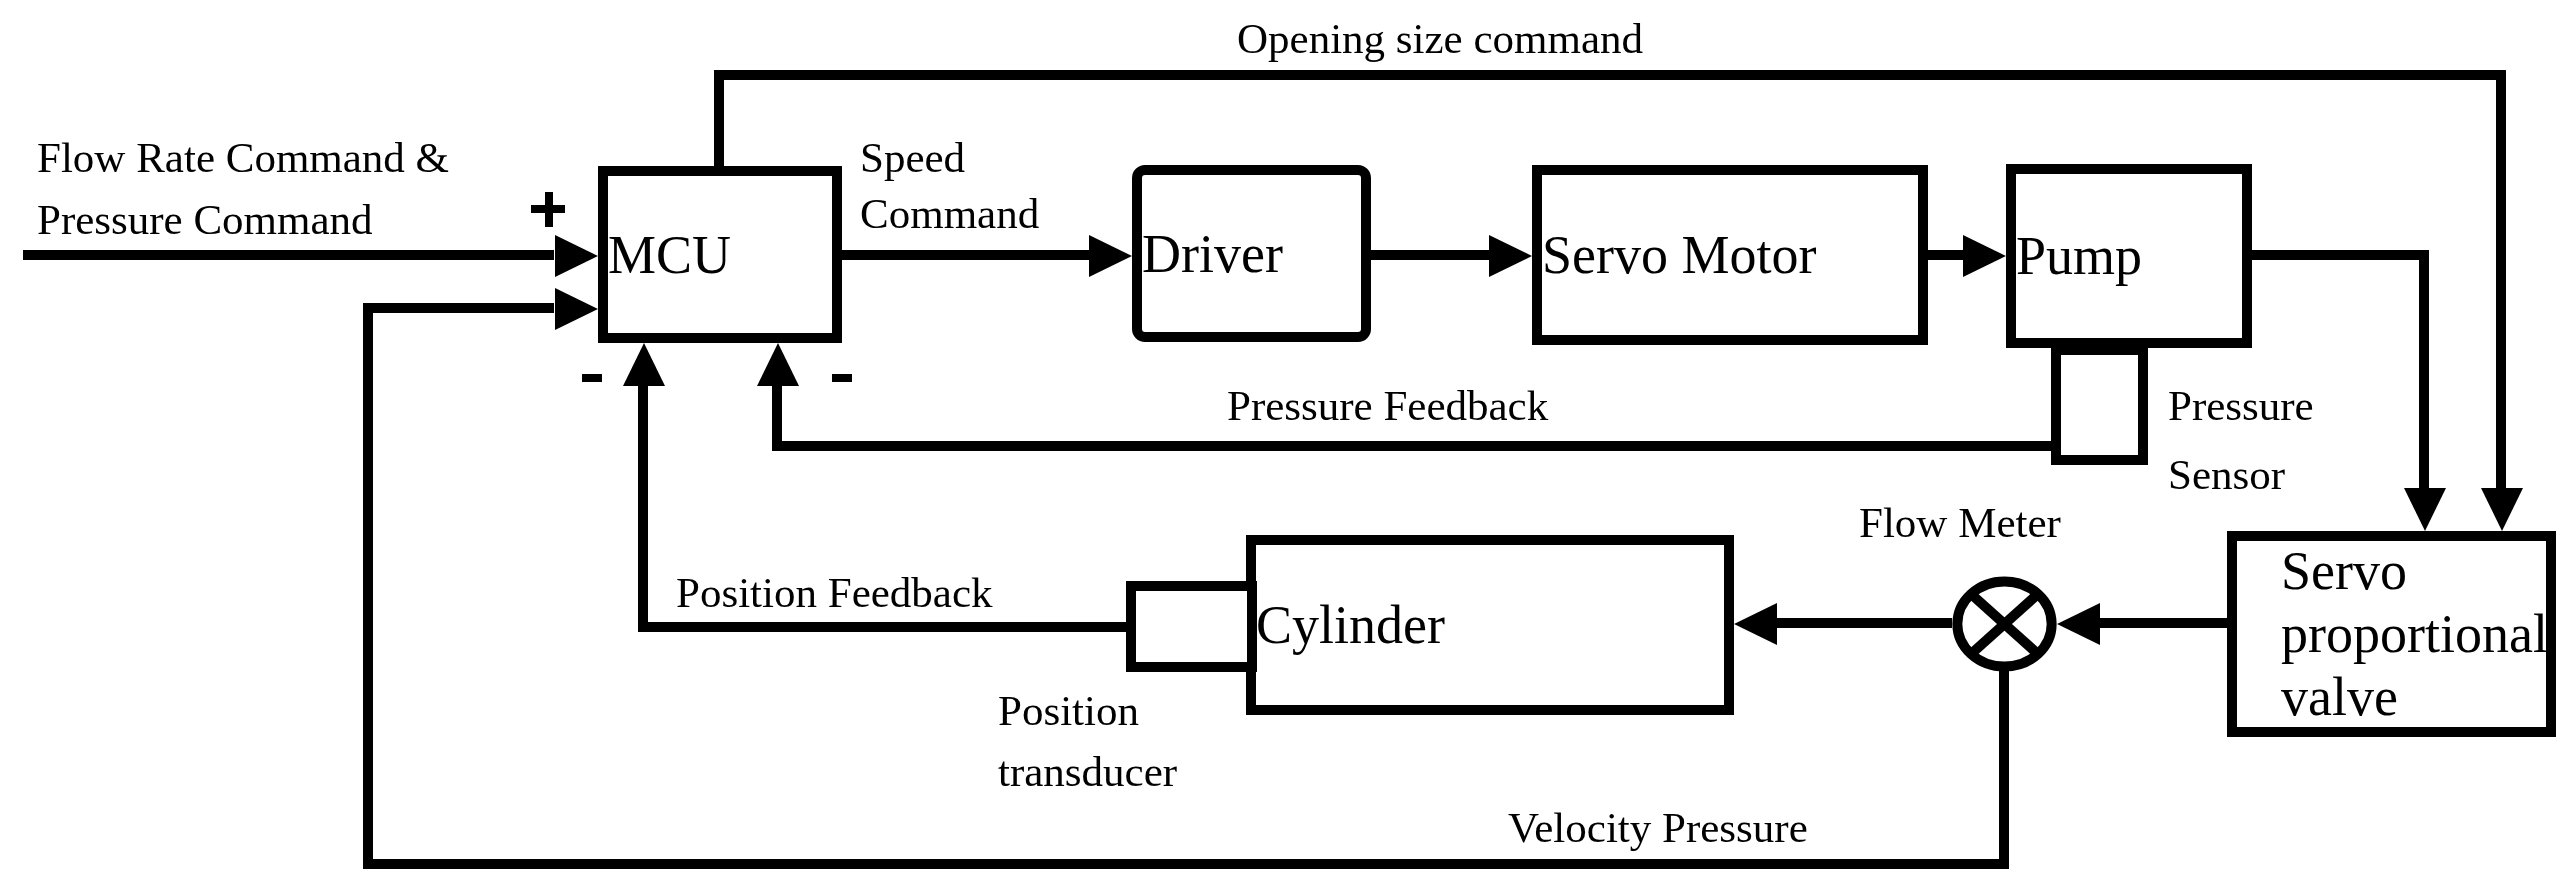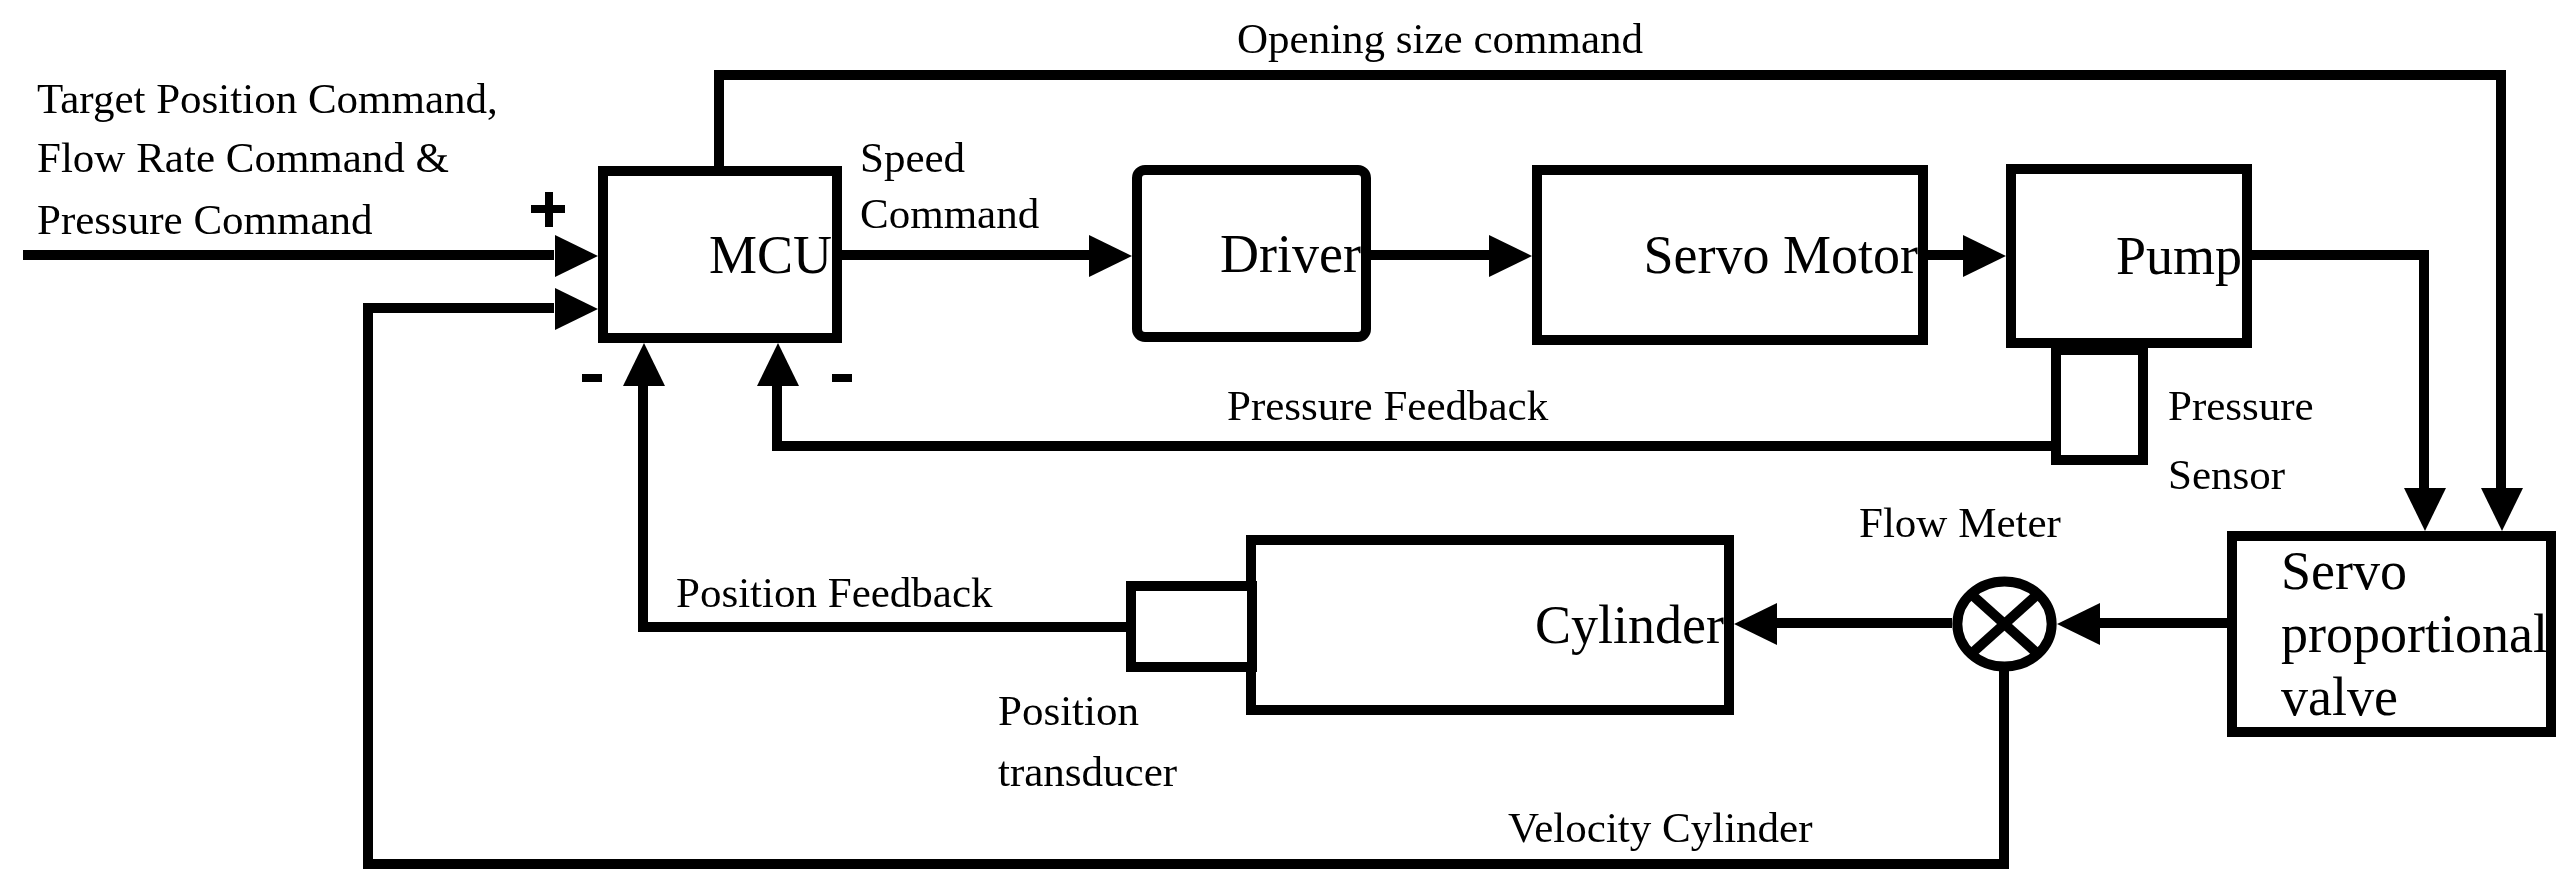--- a/index.html
+++ b/index.html
@@ -1,19 +1,19 @@
 <!DOCTYPE html>
 <html style="font-size:12.3px"><head>
 <meta charset="utf-8">
 <style>
   html,body{margin:0;padding:0;background:#ffffff;}
   #canvas{position:relative;width:2576px;height:883px;background:#ffffff;overflow:hidden;
           font-family:"Liberation Serif","DejaVu Serif",serif;color:#000;}
   .box{position:absolute;border:10.8px solid #000;background:#fff;box-sizing:border-box;
-       display:flex;align-items:center;justify-content:flex-end;font-size:54px;white-space:nowrap;}
+       display:flex;align-items:center;justify-content:flex-start;font-size:54px;white-space:nowrap;}
   .box.multiline{flex-direction:column;align-items:flex-start;justify-content:center;padding-left:44px;}
   .box.multiline div{line-height:63px;}
   .lbl{position:absolute;white-space:nowrap;font-size:43px;line-height:61px;height:61px;}
   .hline{position:absolute;height:10px;background:#000;}
   .vline{position:absolute;width:10px;background:#000;}
   .ar{position:absolute;width:0;height:0;}
   .ar.right{border-top:21px solid transparent;border-bottom:21px solid transparent;border-left:43px solid #000;}
   .ar.left {border-top:21px solid transparent;border-bottom:21px solid transparent;border-right:43px solid #000;}
   .ar.up   {border-left:21px solid transparent;border-right:21px solid transparent;border-bottom:43px solid #000;}
   .ar.down {border-left:21px solid transparent;border-right:21px solid transparent;border-top:43px solid #000;}
@@ -97,29 +97,28 @@
   <div class="ar left" style="left:1734px;top:603px;"></div>
   <div class="ar right" style="left:555px;top:288px;"></div>
 
   <div>
     <div class="sign-rect" style="left:531px;top:205px;width:34px;height:8.4px;"></div>
     <div class="sign-rect" style="left:545px;top:192px;width:8.4px;height:35px;"></div>
   </div>
   <div class="sign-rect" style="left:582px;top:374px;width:20px;height:7.7px;"></div>
   <div class="sign-rect" style="left:832px;top:374px;width:20px;height:7.7px;"></div>
 
-  <div class="lbl" style="left:37px;top:68px;">Target Position Command,</div>
   <div class="lbl" style="left:37px;top:127px;">Flow Rate Command &amp;</div>
   <div class="lbl" style="left:37px;top:189px;">Pressure Command</div>
   <div class="lbl" style="left:1237px;top:7.7px;">Opening size command</div>
   <div class="lbl" style="left:860px;top:127px;">Speed</div>
   <div class="lbl" style="left:860px;top:183px;">Command</div>
   <div class="lbl" style="left:1227px;top:375px;">Pressure Feedback</div>
   <div class="lbl" style="left:2168px;top:375px;">Pressure</div>
   <div class="lbl" style="left:2168px;top:444px;">Sensor</div>
   <div class="lbl" style="left:1859px;top:492px;">Flow Meter</div>
   <div class="lbl" style="left:676px;top:562px;">Position Feedback</div>
   <div class="lbl" style="left:998px;top:680px;">Position</div>
   <div class="lbl" style="left:998px;top:741px;">transducer</div>
-  <div class="lbl" style="left:1508px;top:797px;">Velocity Cylinder</div>
+  <div class="lbl" style="left:1508px;top:797px;">Velocity Pressure</div>
 
 </div>
 
 
 </body></html>

